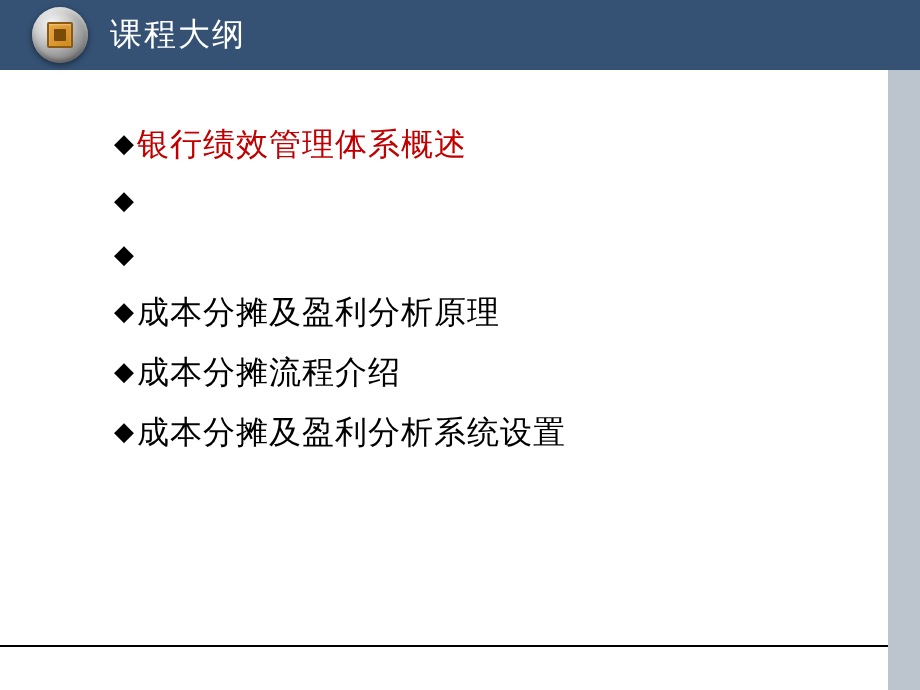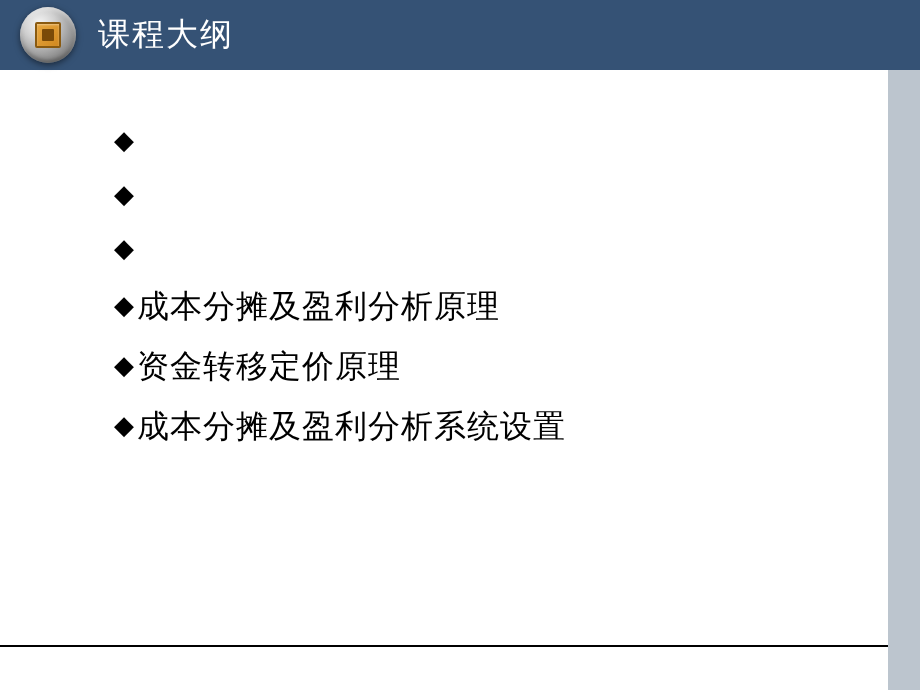--- a/index.html
+++ b/index.html
@@ -14,21 +14,21 @@
       font-family: "KaiTi", "STKaiti", "楷体", serif;
       position: relative;
       overflow: hidden;
     }
     .header {
       width: 100%;
       height: 70px;
       background: #355275;
       display: flex;
       align-items: center;
-      padding-left: 20px;
+      padding-left: 32px;
     }
     .icon-badge {
       width: 56px;
       height: 56px;
       border-radius: 50%;
       background: radial-gradient(circle at 35% 30%, #f5f5f5 0%, #d0d0d0 30%, #888 70%, #555 100%);
       box-shadow: 0 2px 6px rgba(0,0,0,0.5), inset 0 2px 4px rgba(255,255,255,0.6), inset 0 -2px 4px rgba(0,0,0,0.4);
       display: flex;
       align-items: center;
       justify-content: center;
@@ -106,34 +106,35 @@
 <div class="header">
   <div class="icon-badge">
     <div class="icon-inner"></div>
   </div>
   <div class="title">课程大纲</div>
 </div>
 
 <div class="content">
   <div class="item">
     <span class="bullet">◆</span>
+    <span class="item-text highlight">银行绩效管理体系概述</span>
   </div>
   <div class="item">
     <span class="bullet">◆</span>
   </div>
   <div class="item">
     <span class="bullet">◆</span>
   </div>
   <div class="item">
     <span class="bullet">◆</span>
     <span class="item-text">成本分摊及盈利分析原理</span>
   </div>
   <div class="item">
     <span class="bullet">◆</span>
-    <span class="item-text">资金转移定价原理</span>
+    <span class="item-text">成本分摊流程介绍</span>
   </div>
   <div class="item">
     <span class="bullet">◆</span>
     <span class="item-text">成本分摊及盈利分析系统设置</span>
   </div>
 </div>
 
 <div class="footer-line"></div>
 <div class="right-bar"></div>
 

